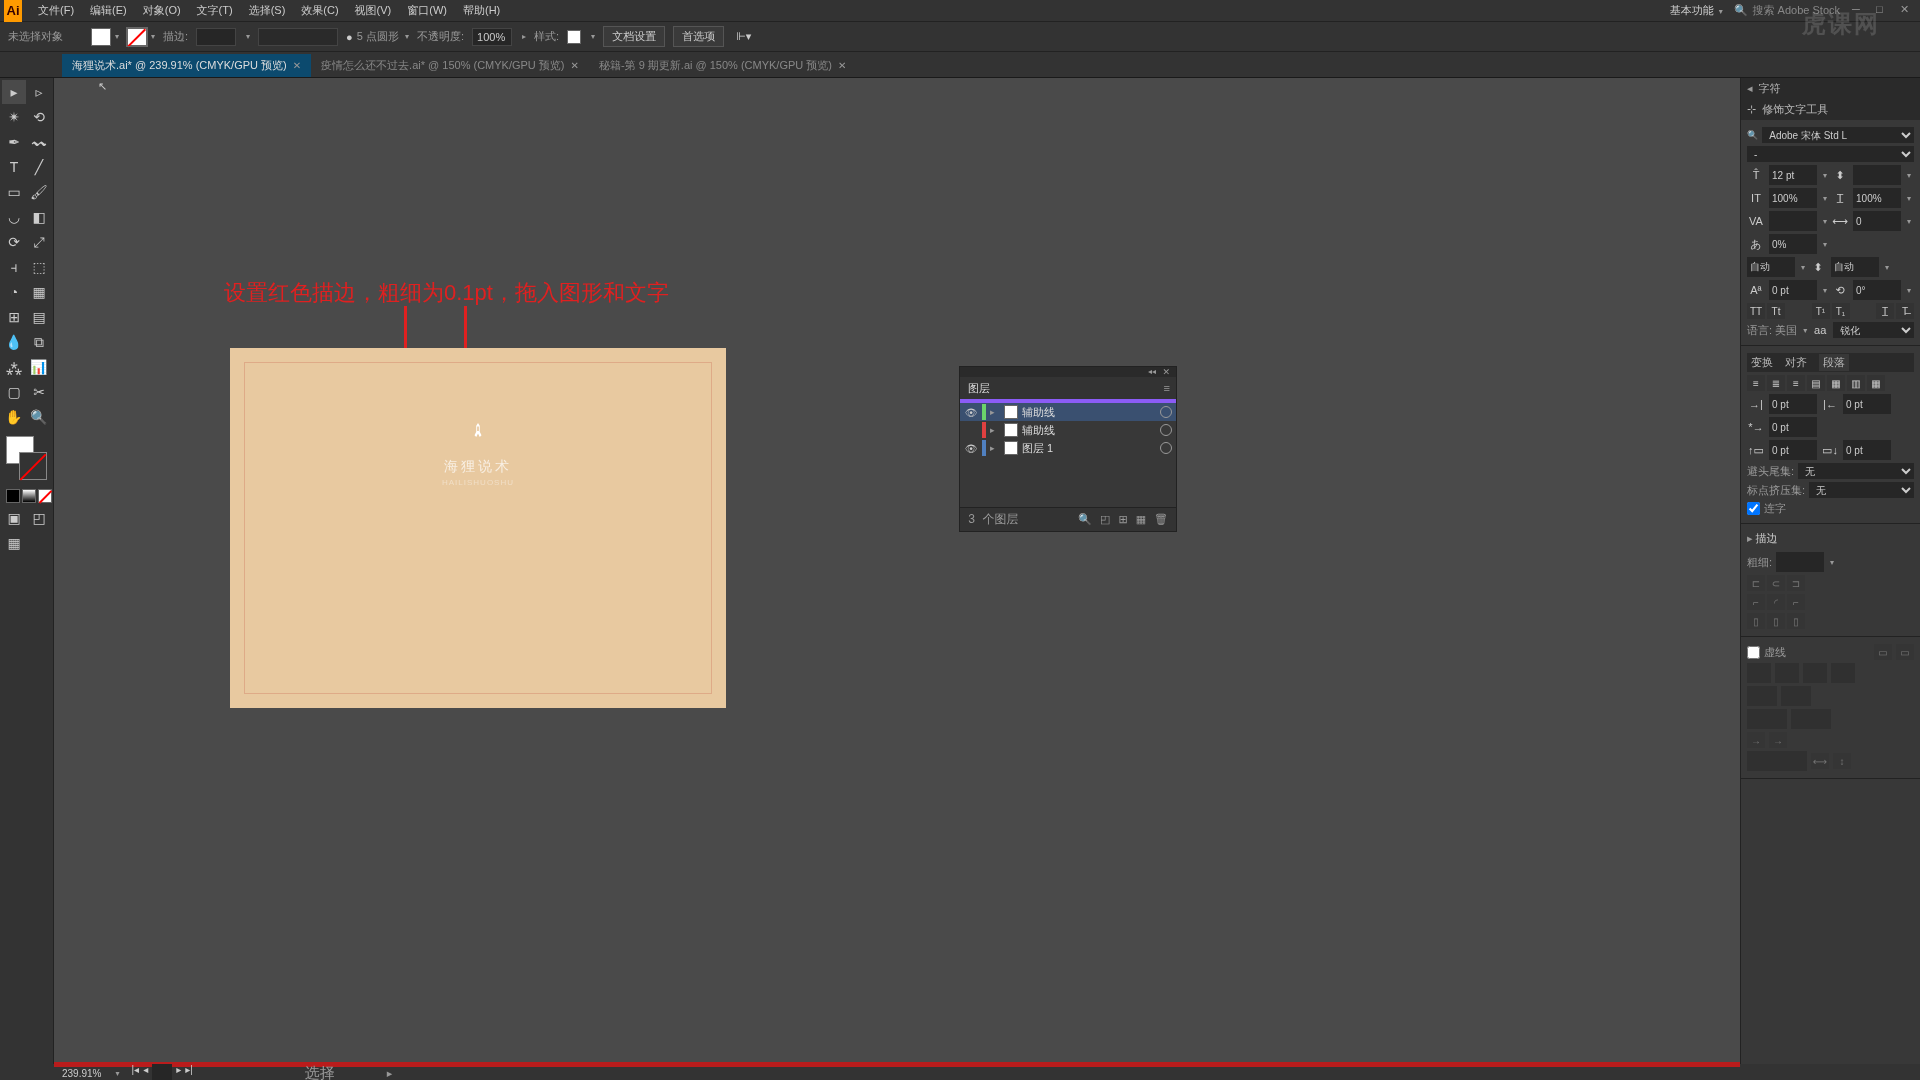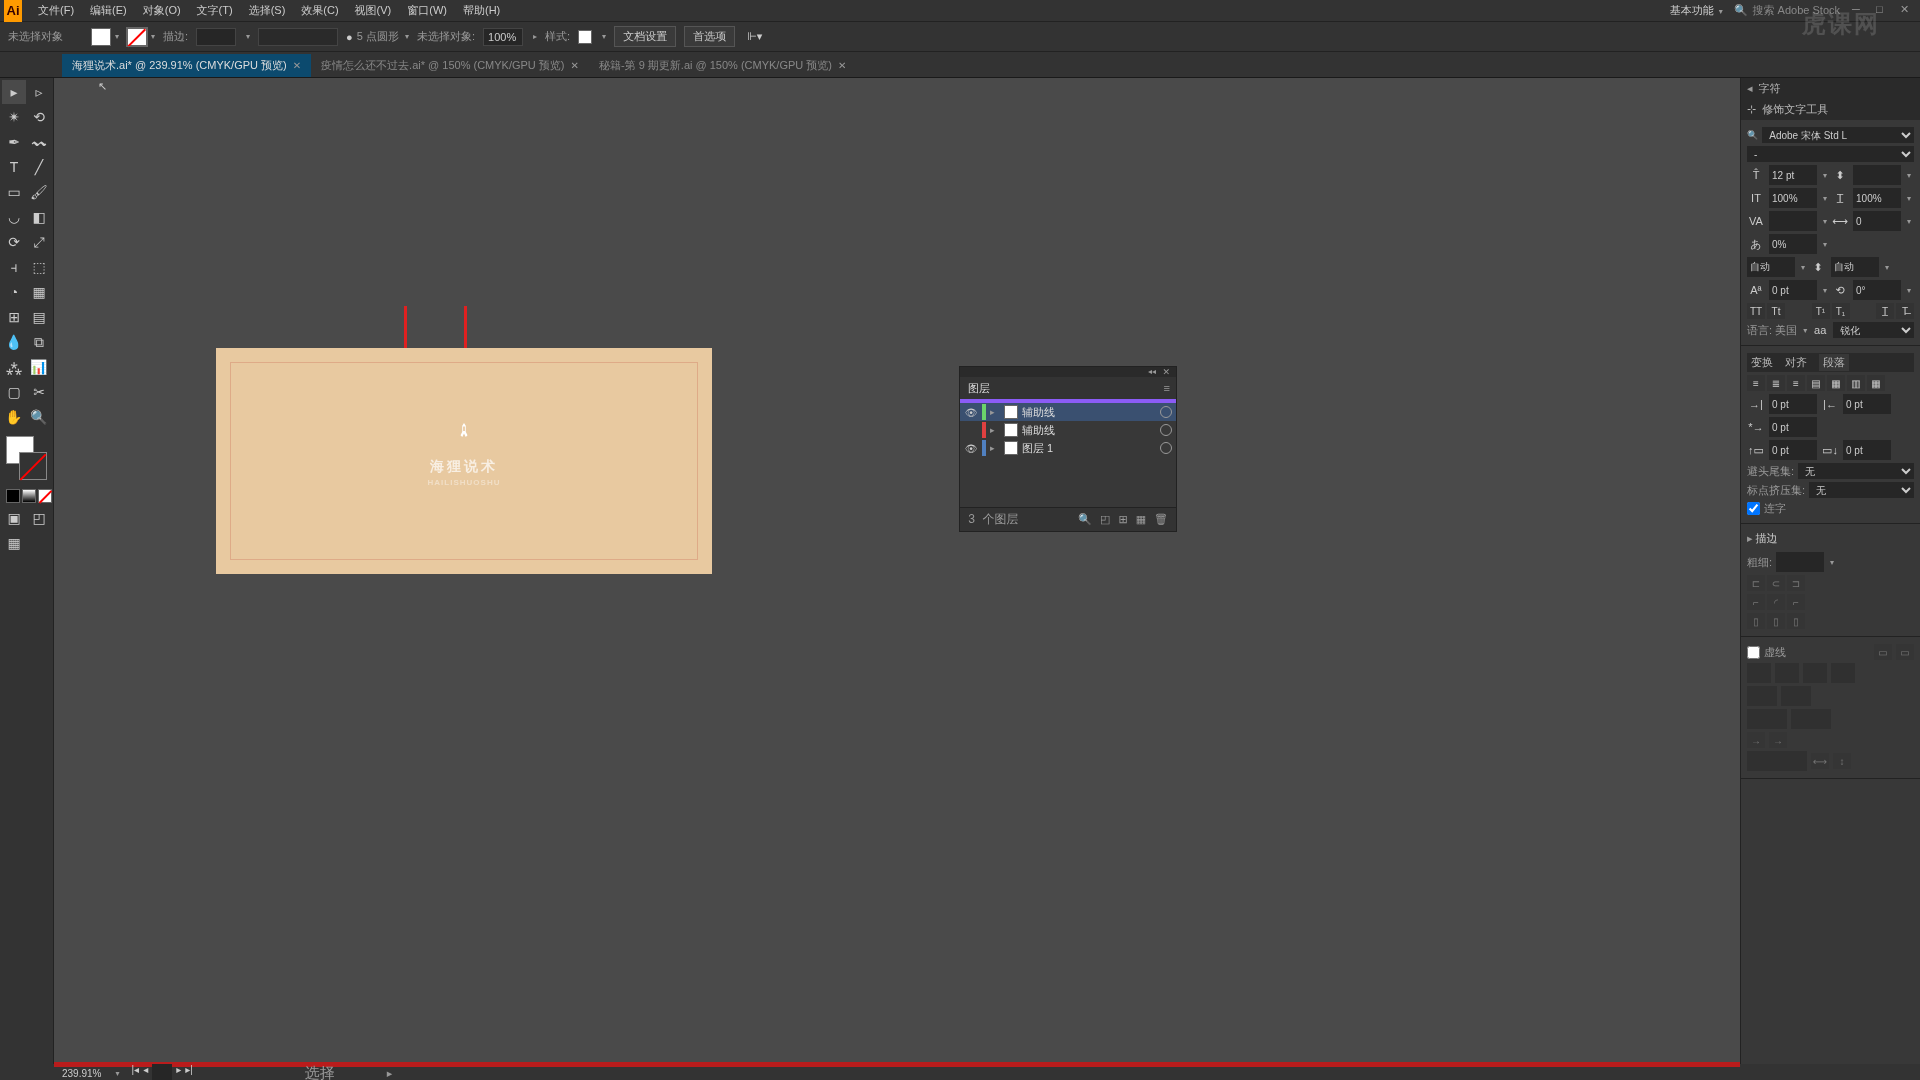--- a/index.html
+++ b/index.html
@@ -43,21 +43,21 @@
 .tool.active { background: #4a4a4a; }
 .color-picker { width: 44px; height: 44px; position: relative; margin: 6px 4px; }
 .color-fg { position: absolute; width: 28px; height: 28px; background: #fff; border: 1px solid #888; top: 0; left: 0; }
 .color-bg { position: absolute; width: 28px; height: 28px; background: #333; border: 1px solid #888; bottom: 0; right: 0; }
 .color-bg::before { content: ''; position: absolute; width: 140%; height: 2px; background: red; top: 50%; left: -20%; transform: rotate(-45deg); }
 .color-modes { display: flex; gap: 2px; padding: 2px 4px; }
 .color-mode { width: 14px; height: 14px; border: 1px solid #666; }
 
 
 .canvas-area { flex: 1; background: #4a4a4a; position: relative; overflow: hidden; }
-.artboard { position: absolute; left: 162px; top: 270px; width: 496px; height: 226px; background: #e8c9a0; font-weight: bold; }
+.artboard { position: absolute; left: 176px; top: 270px; width: 496px; height: 360px; background: #e8c9a0; }
 .inner-border { position: absolute; left: 14px; top: 14px; right: 14px; bottom: 14px; border: 1px solid rgba(200,100,80,0.3); }
 .logo-shape { position: absolute; left: 50%; top: 60px; transform: translateX(-50%); color: #fff; font-size: 32px; text-align: center; }
 .logo-text { position: absolute; left: 50%; top: 110px; transform: translateX(-50%); color: rgba(255,255,255,0.7); font-size: 14px; letter-spacing: 3px; }
 .logo-sub { position: absolute; left: 50%; top: 130px; transform: translateX(-50%); color: rgba(255,255,255,0.4); font-size: 8px; letter-spacing: 1px; }
 
 .annotation { position: absolute; left: 170px; top: 200px; color: #e02020; font-size: 22px; font-weight: 500; }
 .arrow { position: absolute; width: 3px; background: #e02020; }
 .arrow::after { content: ''; position: absolute; bottom: -8px; left: -5px; border: 6px solid transparent; border-top: 10px solid #e02020; }
 .arrow1 { left: 350px; top: 228px; height: 50px; }
 .arrow2 { left: 410px; top: 228px; height: 100px; }
@@ -139,21 +139,21 @@
   </div>
   <span class="ctrl-label">描边:</span>
   <input class="ctrl-input" style="width: 40px;" value="">
   <span class="dropdown-arrow">▾</span>
   <input class="ctrl-input" style="width: 80px; background: rgb(42, 42, 42);">
   <div style="display:flex;align-items:center;gap:4px;">
     <span style="color:#ccc">●</span>
     <span class="ctrl-label">5 点圆形</span>
     <span class="dropdown-arrow">▾</span>
   </div>
-  <span class="ctrl-label">未选择对象:</span>
+  <span class="ctrl-label">不透明度:</span>
   <input class="ctrl-input" style="width: 40px;" value="100%">
   <span class="dropdown-arrow">▸</span>
   <span class="ctrl-label">样式:</span>
   <div class="fill-swatch" style="width:14px;height:14px"></div>
   <span class="dropdown-arrow">▾</span>
   <button class="ctrl-btn">文档设置</button>
   <button class="ctrl-btn">首选项</button>
   <span style="color:#ccc;margin-left:4px">⊩▾</span>
 </div>
 
@@ -212,20 +212,21 @@
       <div class="color-mode" style="background:linear-gradient(#fff,#000)"></div>
       <div class="color-mode stroke-none" style="background:#fff"></div>
     </div>
     <div class="tool">▣</div>
     <div class="tool">◰</div>
     <div class="tool">▦</div>
   </div>
 
   <div class="canvas-area">
     <div class="cursor-pos">↖</div>
+    <div class="annotation">设置红色描边，粗细为0.1pt，拖入图形和文字</div>
     <div class="arrow arrow1"></div>
     <div class="arrow arrow2"></div>
     <div class="artboard">
       <div class="inner-border"></div>
       <div class="logo-shape">
         <svg viewBox="0 0 24 32" width="24" height="32" fill="#fff">
           <path d="M12 0 L8 6 L8 20 L4 28 L8 32 L12 24 L16 32 L20 28 L16 20 L16 6 Z M10 8 L14 8 L14 18 L10 18 Z"></path>
         </svg>
       </div>
       <div class="logo-text">海狸说术</div>

